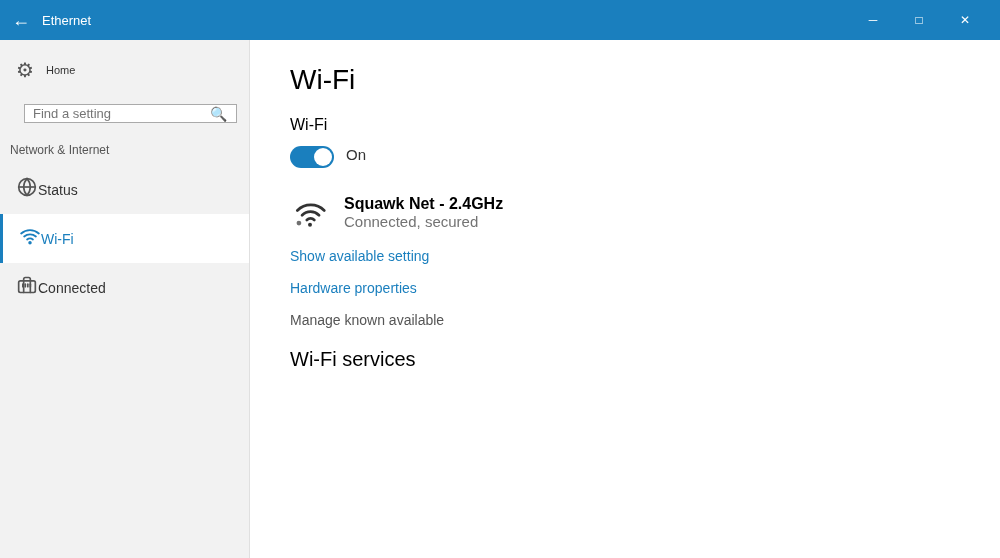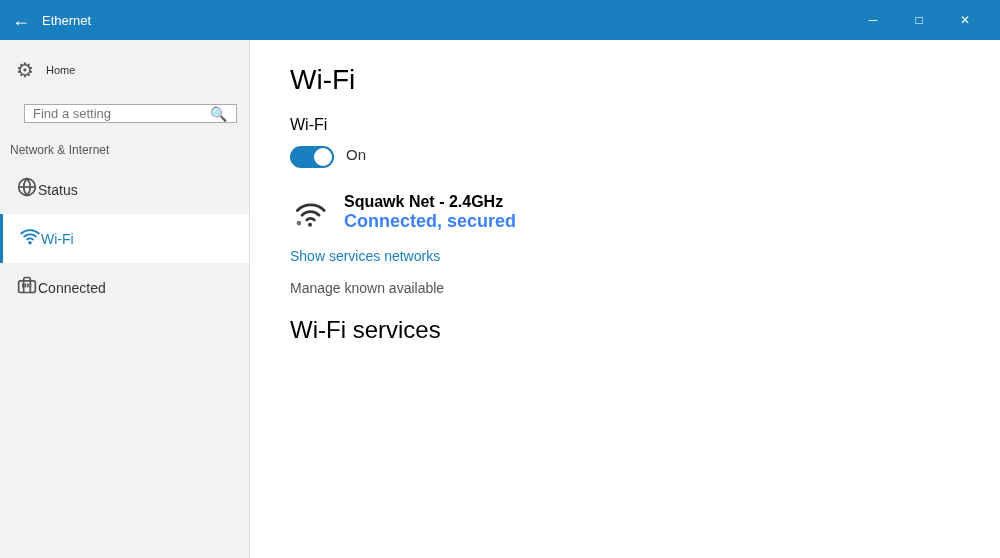--- a/index.html
+++ b/index.html
@@ -180,43 +180,42 @@
       display: flex;
       align-items: center;
       justify-content: center;
     }
     .network-info .network-name {
       font-size: 16px;
       font-weight: 600;
       color: #000;
     }
     .network-info .network-status {
-      font-size: 18px;
-      color: #3b82f6;
-      font-weight: bold;
+      font-size: 15px;
+      color: #737373;
     }
 
     .link-blue {
       color: #1a7fbe;
       font-size: 14px;
       cursor: pointer;
       display: block;
       margin-bottom: 16px;
       text-decoration: none;
     }
 
     .manage-networks {
       font-size: 14px;
       color: #555;
       margin-bottom: 20px;
       cursor: pointer;
     }
 
     .wifi-services-title {
-      font-size: 24px;
+      font-size: 20px;
       font-weight: 300;
       color: #000;
     }
 
     
     .wifi-svg { width: 38px; height: 38px; }
   </style>
 </head>
 <body>
 
@@ -306,22 +305,23 @@
           <circle cx="24" cy="40" r="2.5" fill="#333"></circle>
           <circle cx="10" cy="38" r="3" fill="#333" opacity="0.7"></circle>
         </svg>
       </div>
       <div class="network-info">
         <div class="network-name">Squawk Net - 2.4GHz</div>
         <div class="network-status">Connected, secured</div>
       </div>
     </div>
 
-    <a class="link-blue">Show services networks</a>
-
+    <a class="link-blue">Show available setting</a>
+
+    <a class="link-blue">Hardware properties</a>
 
     <div class="manage-networks">Manage known available</div>
 
     <div class="wifi-services-title">Wi-Fi services</div>
 
   </div>
 
 </div>
 
 </body></html>

